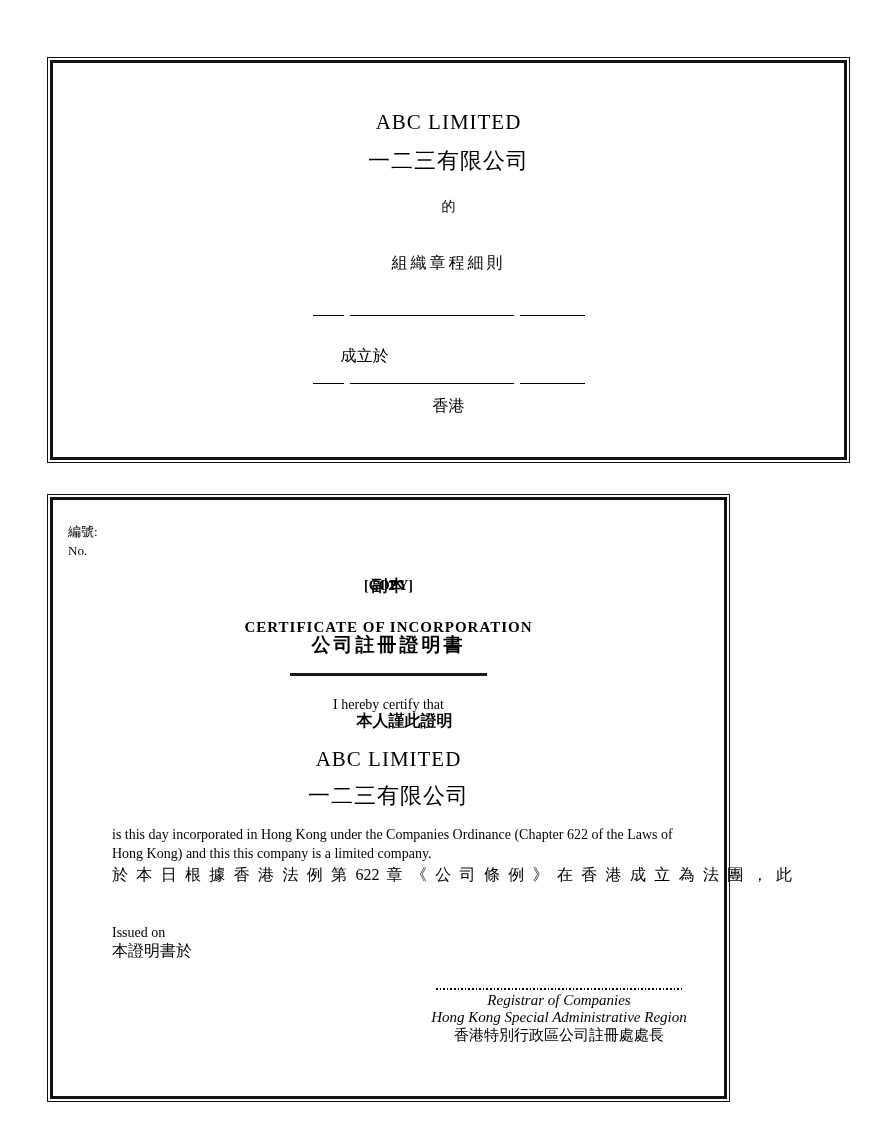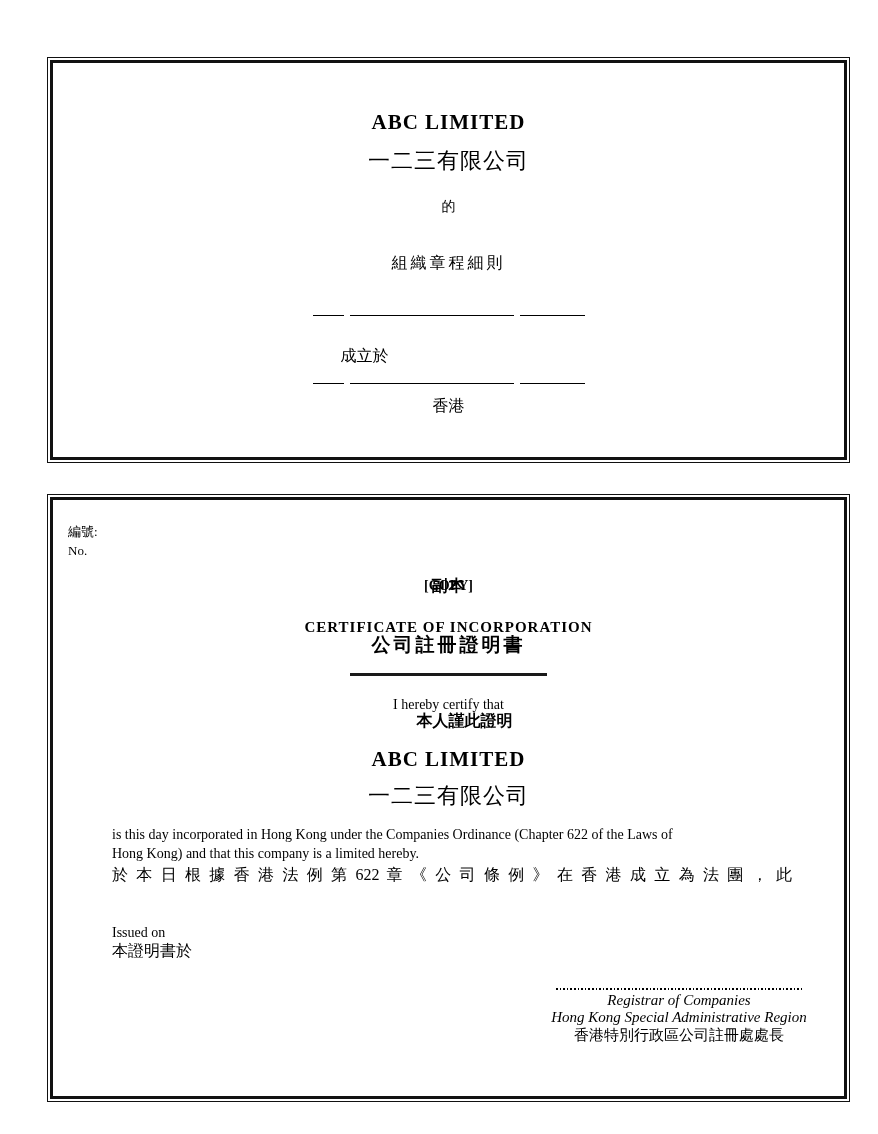--- a/index.html
+++ b/index.html
@@ -18,25 +18,25 @@
     border: 1.5px solid #111;
     padding: 2px;
     background: #fff;
   }
   .frame-inner {
     position: relative;
     width: 100%; height: 100%;
     border: 3px solid #111;
   }
   .frame1 { left: 47px; top: 57px;  width: 803px; height: 406px; }
-  .frame2 { left: 47px; top: 494px; width: 803px; height: 608px; }
+  .frame2 { left: 47px; top: 494px; width: 683px; height: 608px; }
 
   .abs { position: absolute; left: 0; right: 0; text-align: center; line-height: 1.15; }
 
-  .title-en   { font-weight: bold; font-size: 21px; letter-spacing: 1px; }
+  .title-en   { font-weight: normal; font-size: 21px; letter-spacing: 1px; }
   .title-zh   { font-size: 22px; letter-spacing: 1px; }
   .small-zh   { font-size: 16px; }
 
   
   .uline {
     position: absolute; left: 0; right: 0;
     width: 272px; margin: 0 auto;
     display: flex; gap: 6px;
   }
   .uline span { border-top: 1.2px solid #000; height: 0; display: block; }
@@ -130,21 +130,21 @@
       <div class="divider" style="top:173px"></div>
 
       <div class="abs certify-en" style="top:197px">I hereby certify that</div>
       <div class="abs certify-zh" style="top:212px">本人謹此證明</div>
 
       <div class="abs title-en" style="top:247px">ABC LIMITED</div>
       <div class="abs title-zh" style="top:283px">一二三有限公司</div>
 
       <div class="body-block">
         <div class="body-en-line">is this day incorporated in Hong Kong under the Companies Ordinance (Chapter 622 of the Laws of</div>
-        <div class="body-en-line">Hong Kong) and that this company is a limited hereby.</div>
+        <div class="body-en-line">Hong Kong) and this this company is a limited company.</div>
         <div class="body-zh-line body-zh-just">於 本 日 根 據 香 港 法 例 第 622 章 《 公 司 條 例 》 在 香 港 成 立 為 法 團 ， 此</div>
       </div>
 
       <div class="issued-block">
         <div class="issued-en">Issued on</div>
         <div class="issued-zh">本證明書於</div>
       </div>
 
       <div class="sig-block">
         <div class="dotted-line"></div>

